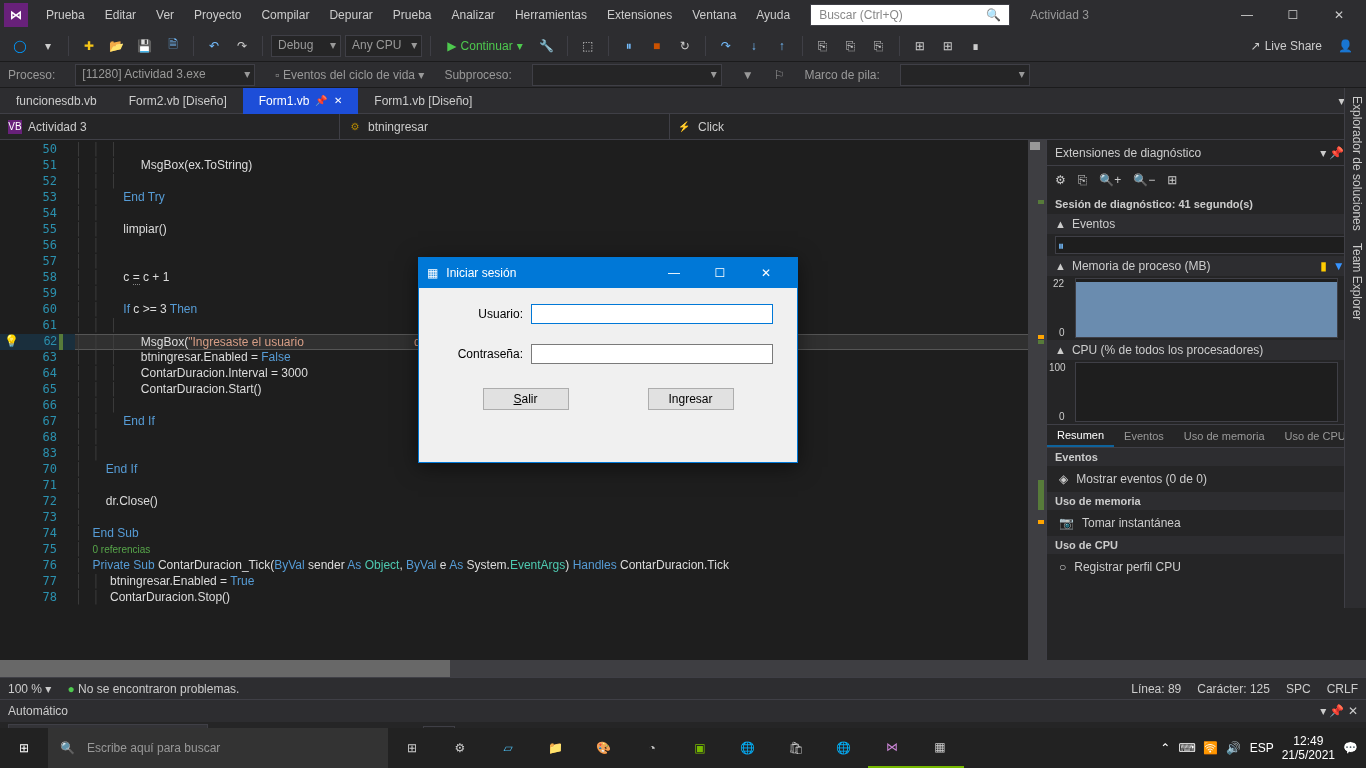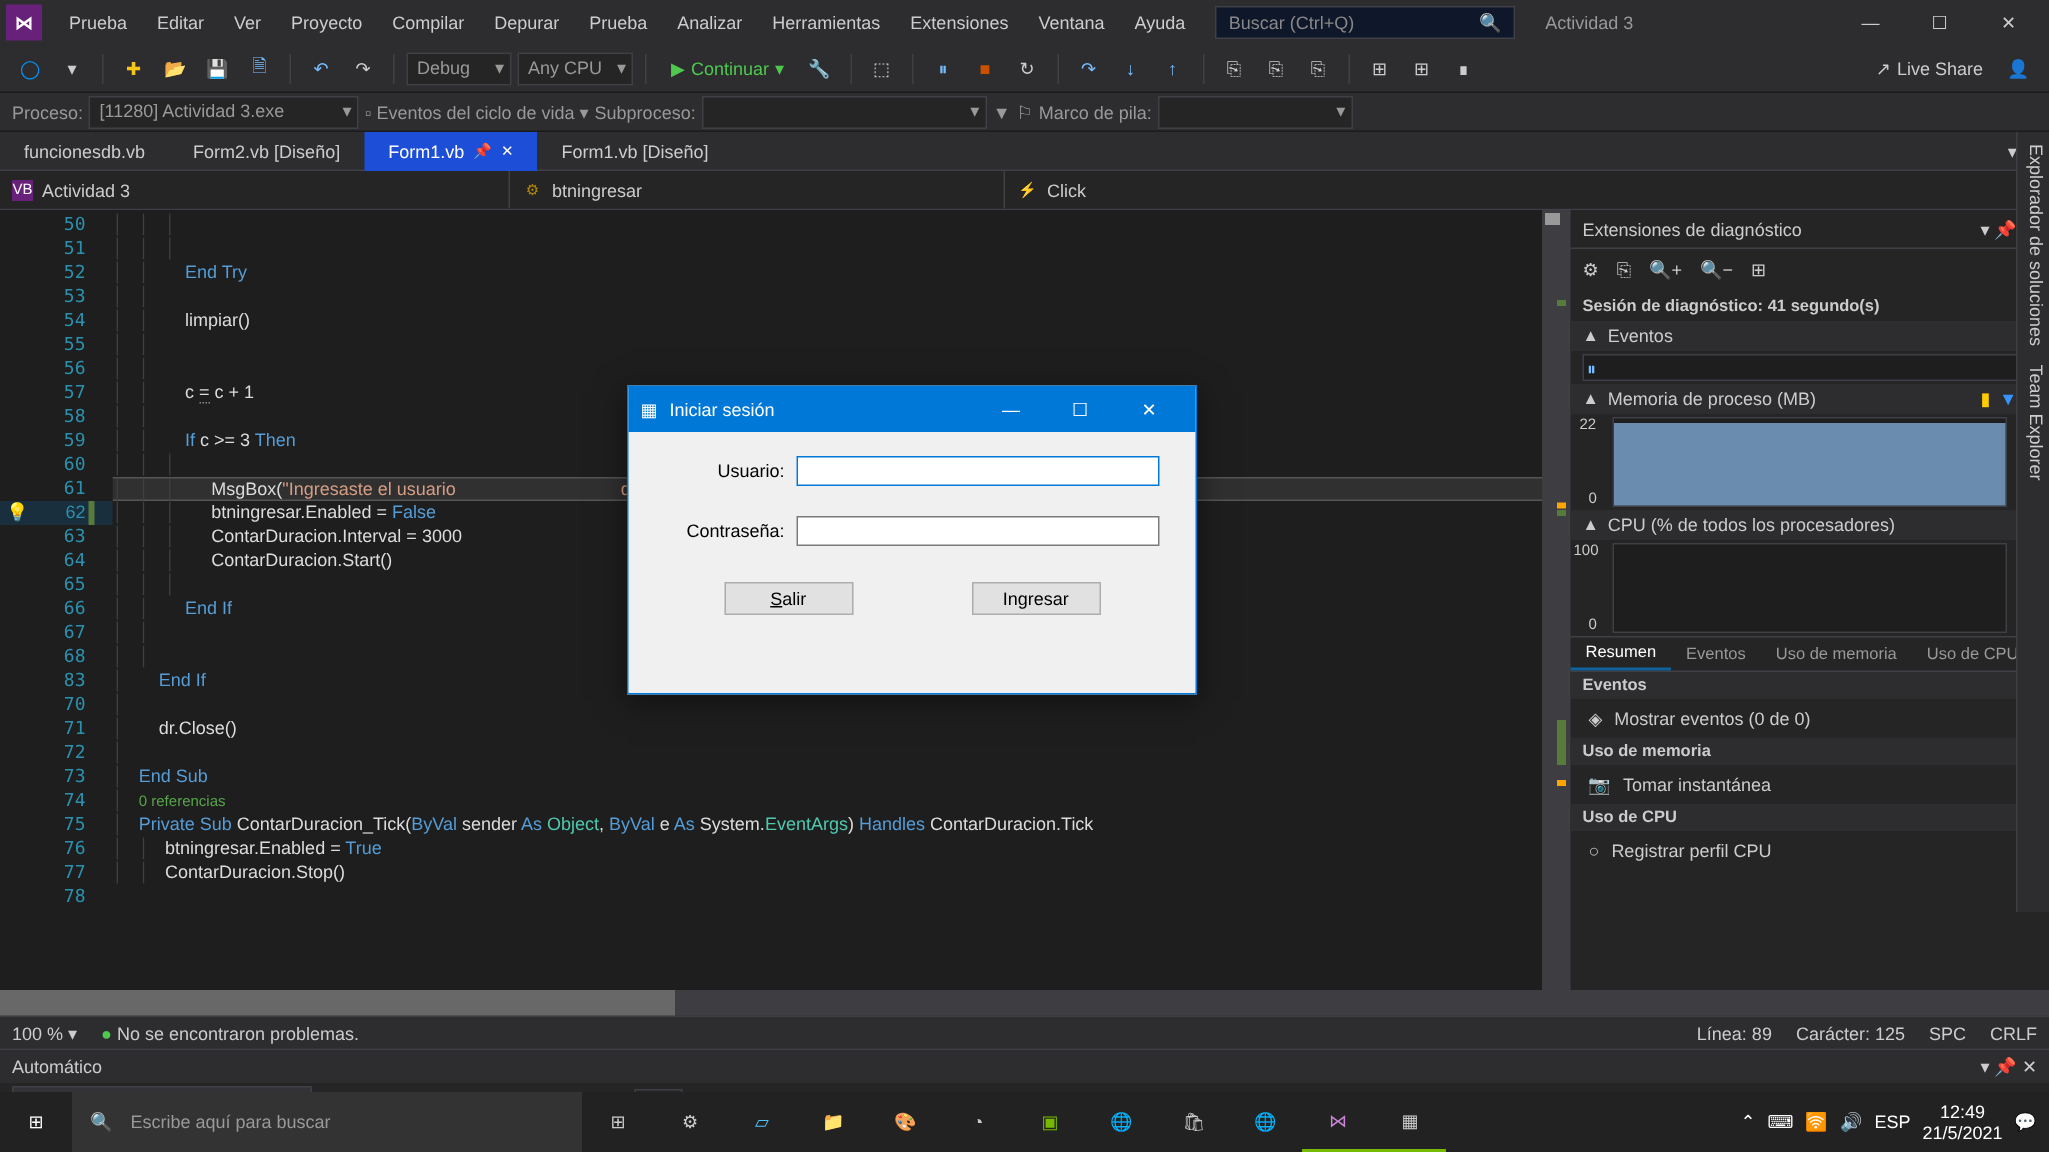--- a/index.html
+++ b/index.html
@@ -1,31 +1,31 @@
 <!DOCTYPE html>
 <html><head>
 <meta charset="utf-8">
 <style>
 *{margin:0;padding:0;box-sizing:border-box;font-family:'Segoe UI',Arial,sans-serif;font-size:12px;user-select:none}
 body{background:#2d2d30;color:#ccc;width:1366px;height:768px;overflow:hidden;position:relative}
 .titlebar{height:30px;background:#2d2d30;display:flex;align-items:center;padding:0 4px}
 .vs-logo{width:24px;height:24px;background:#68217a;display:flex;align-items:center;justify-content:center;color:#fff;font-weight:bold;margin-right:8px}
 .menu-item{padding:0 10px;height:30px;display:flex;align-items:center;color:#ccc;cursor:pointer}
-.search-box{background:#0f172a;border:1px solid #3f3f46;padding:2px 8px;width:200px;height:22px;color:#888;margin-left:10px;display:flex;align-items:center;justify-content:space-between}
+.search-box{background:#ffffff;border:1px solid #3f3f46;padding:2px 8px;width:200px;height:22px;color:#888;margin-left:10px;display:flex;align-items:center;justify-content:space-between}
 .title-text{margin-left:20px;color:#999}
 .win-controls{margin-left:auto;display:flex}
 .win-btn{width:46px;height:30px;display:flex;align-items:center;justify-content:center;color:#ccc}
 .toolbar{height:32px;background:#2d2d30;display:flex;align-items:center;padding:0 8px;gap:4px;border-bottom:1px solid #1b1b1c}
 .tbtn{width:24px;height:24px;display:flex;align-items:center;justify-content:center;color:#ccc}
 .tsep{width:1px;height:20px;background:#3f3f46;margin:0 4px}
 .tdrop{background:#252526;border:1px solid #3f3f46;padding:2px 20px 2px 6px;height:22px;color:#999;position:relative;min-width:70px}
 .tdrop::after{content:'▾';position:absolute;right:4px;color:#999}
 .continue-btn{color:#4ec94e;display:flex;align-items:center;gap:4px;padding:0 8px}
 .live-share{margin-left:auto;color:#ccc;display:flex;align-items:center;gap:4px;padding:0 8px}
-.toolbar2{height:26px;background:#2d2d30;display:flex;align-items:center;padding:0 8px;gap:4px;border-bottom:1px solid #1b1b1c;color:#999}
+.toolbar2{height:26px;background:#2d2d30;display:flex;align-items:center;padding:0 8px;gap:20px;border-bottom:1px solid #1b1b1c;color:#999}
 .tabs-bar{height:26px;background:#2d2d30;display:flex;align-items:center;border-bottom:1px solid #3f3f46}
 .tab{padding:0 16px;height:26px;display:flex;align-items:center;gap:6px;color:#ccc;cursor:pointer}
 .tab.active{background:#1d4ed8;color:#fff}
 .tab .close{font-size:10px}
 .tab .pin{font-size:10px}
 .pinbtn{margin-left:auto;padding:0 8px;display:flex;gap:4px}
 .nav-drops{height:26px;background:#252526;display:flex;border-bottom:1px solid #3f3f46}
 .nav-drop{flex:1;background:#252526;border-right:1px solid #3f3f46;padding:0 8px;display:flex;align-items:center;gap:6px;color:#ccc}
 .nav-drop .icn{width:14px;height:14px;display:inline-flex;align-items:center;justify-content:center;font-size:10px}
 .main-area{display:flex;height:520px}
@@ -229,20 +229,21 @@
       <div class="line-num">72</div>
       <div class="line-num">73</div>
       <div class="line-num">74</div>
       <div class="line-num">75</div>
       <div class="line-num">76</div>
       <div class="line-num">77</div>
       <div class="line-num">78</div>
     </div>
     <div class="code-area">
       <div class="code-line"><span class="guide">│   │   │   </span></div>
+      <div class="code-line"><span class="guide">│   │   │   </span>    MsgBox(ex.ToString)</div>
       <div class="code-line"><span class="guide">│   │   │   </span></div>
       <div class="code-line"><span class="guide">│   │   </span>    <span class="kw">End Try</span></div>
       <div class="code-line"><span class="guide">│   │   </span></div>
       <div class="code-line"><span class="guide">│   │   </span>    limpiar()</div>
       <div class="code-line"><span class="guide">│   │   </span></div>
       <div class="code-line"><span class="guide">│   │   </span></div>
       <div class="code-line"><span class="guide">│   │   </span>    c <span style="border-bottom:1px dotted #888">=</span> c + 1</div>
       <div class="code-line"><span class="guide">│   │   </span></div>
       <div class="code-line"><span class="guide">│   │   </span>    <span class="kw">If</span> c &gt;= 3 <span class="kw">Then</span></div>
       <div class="code-line"><span class="guide">│   │   │   </span></div>

